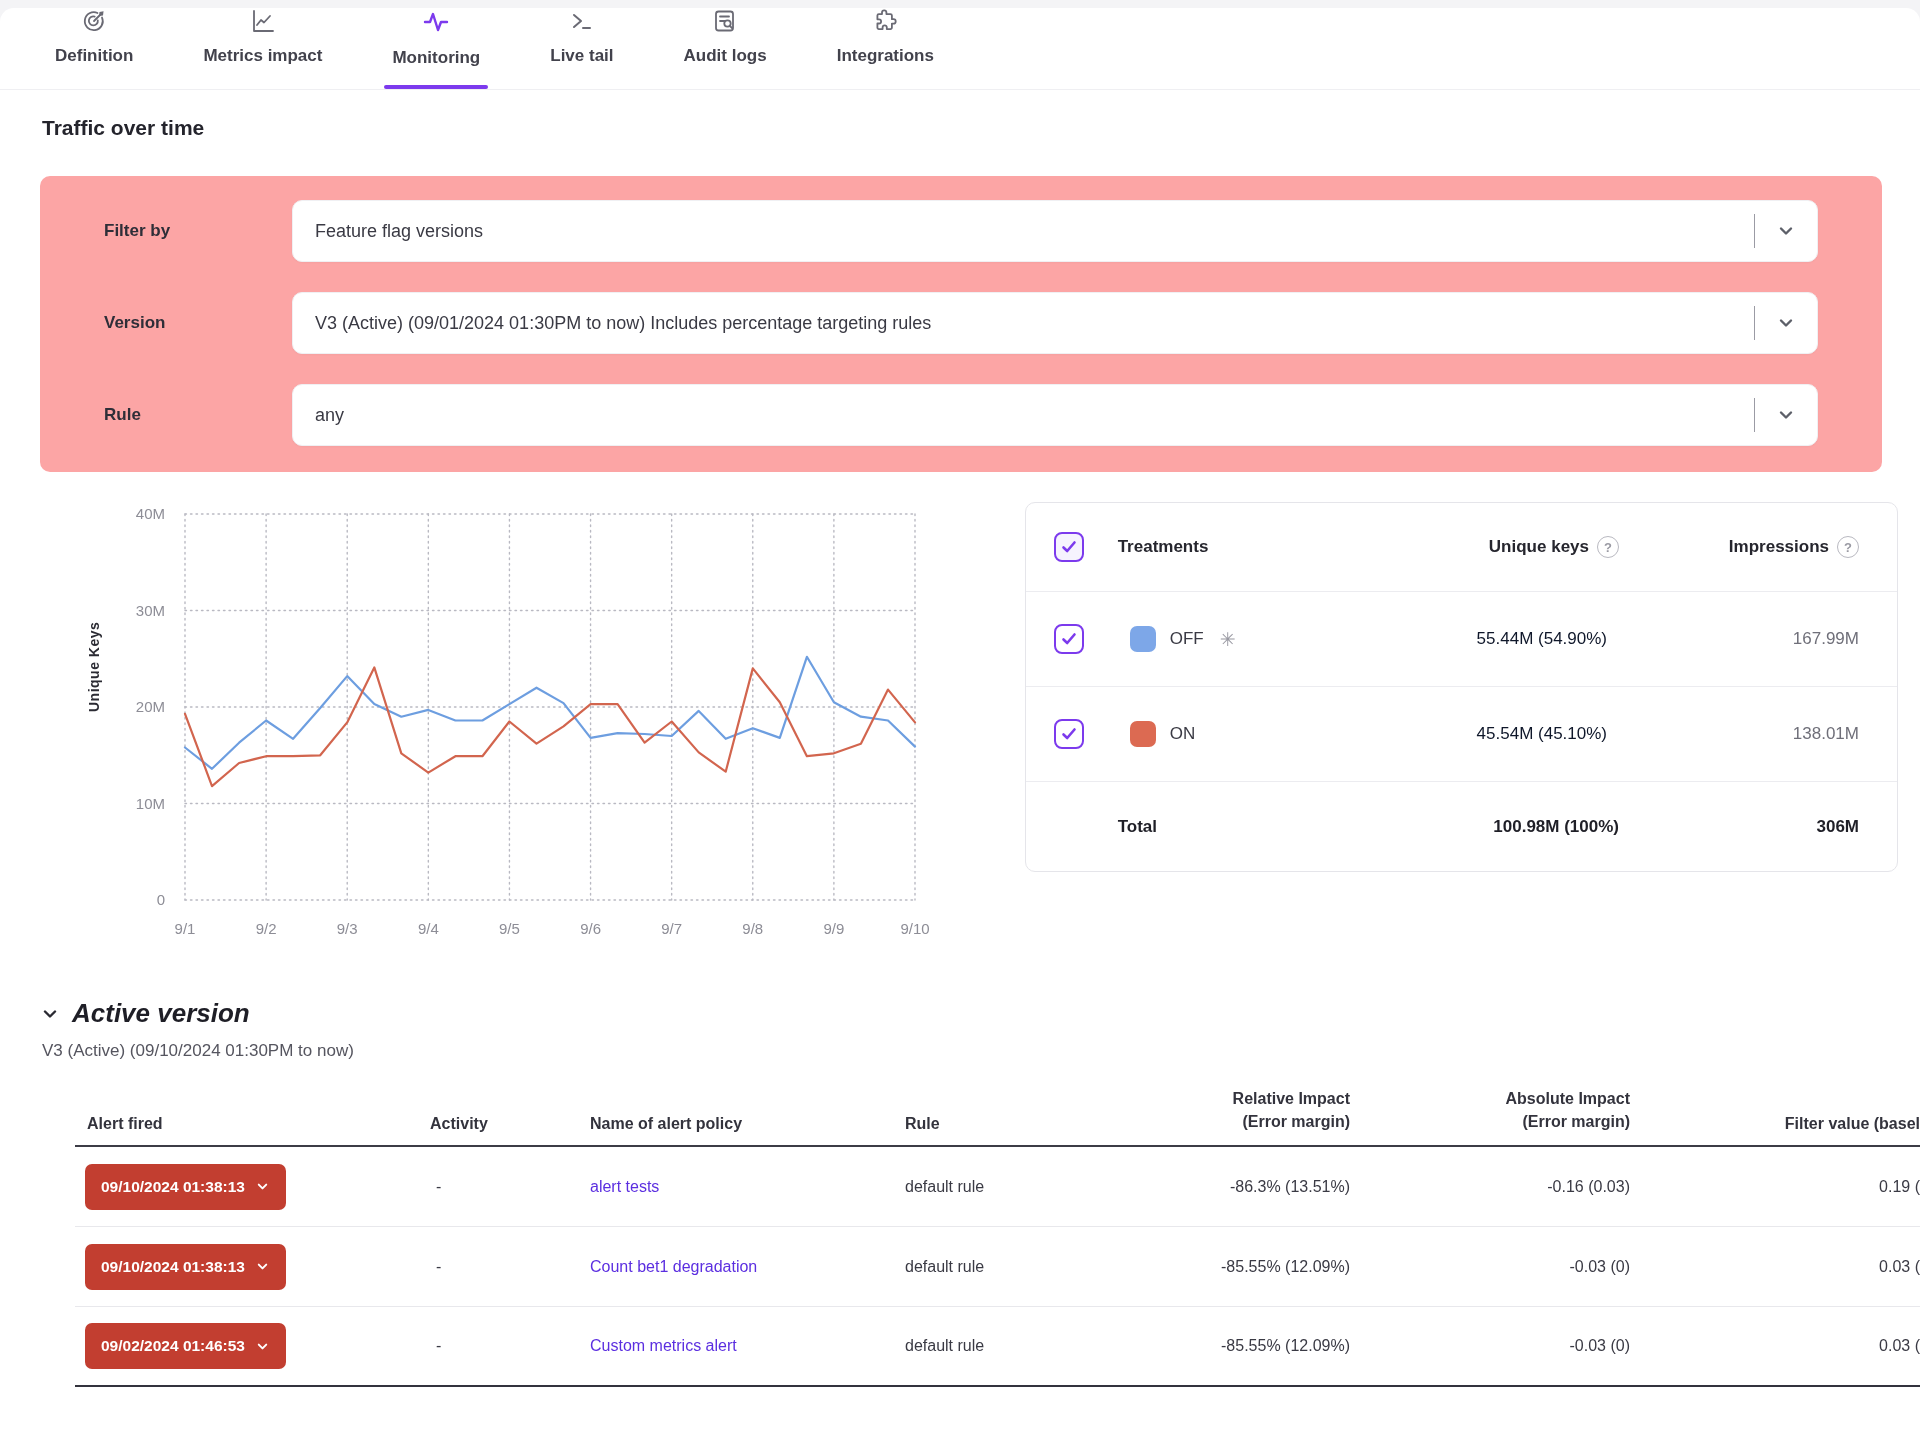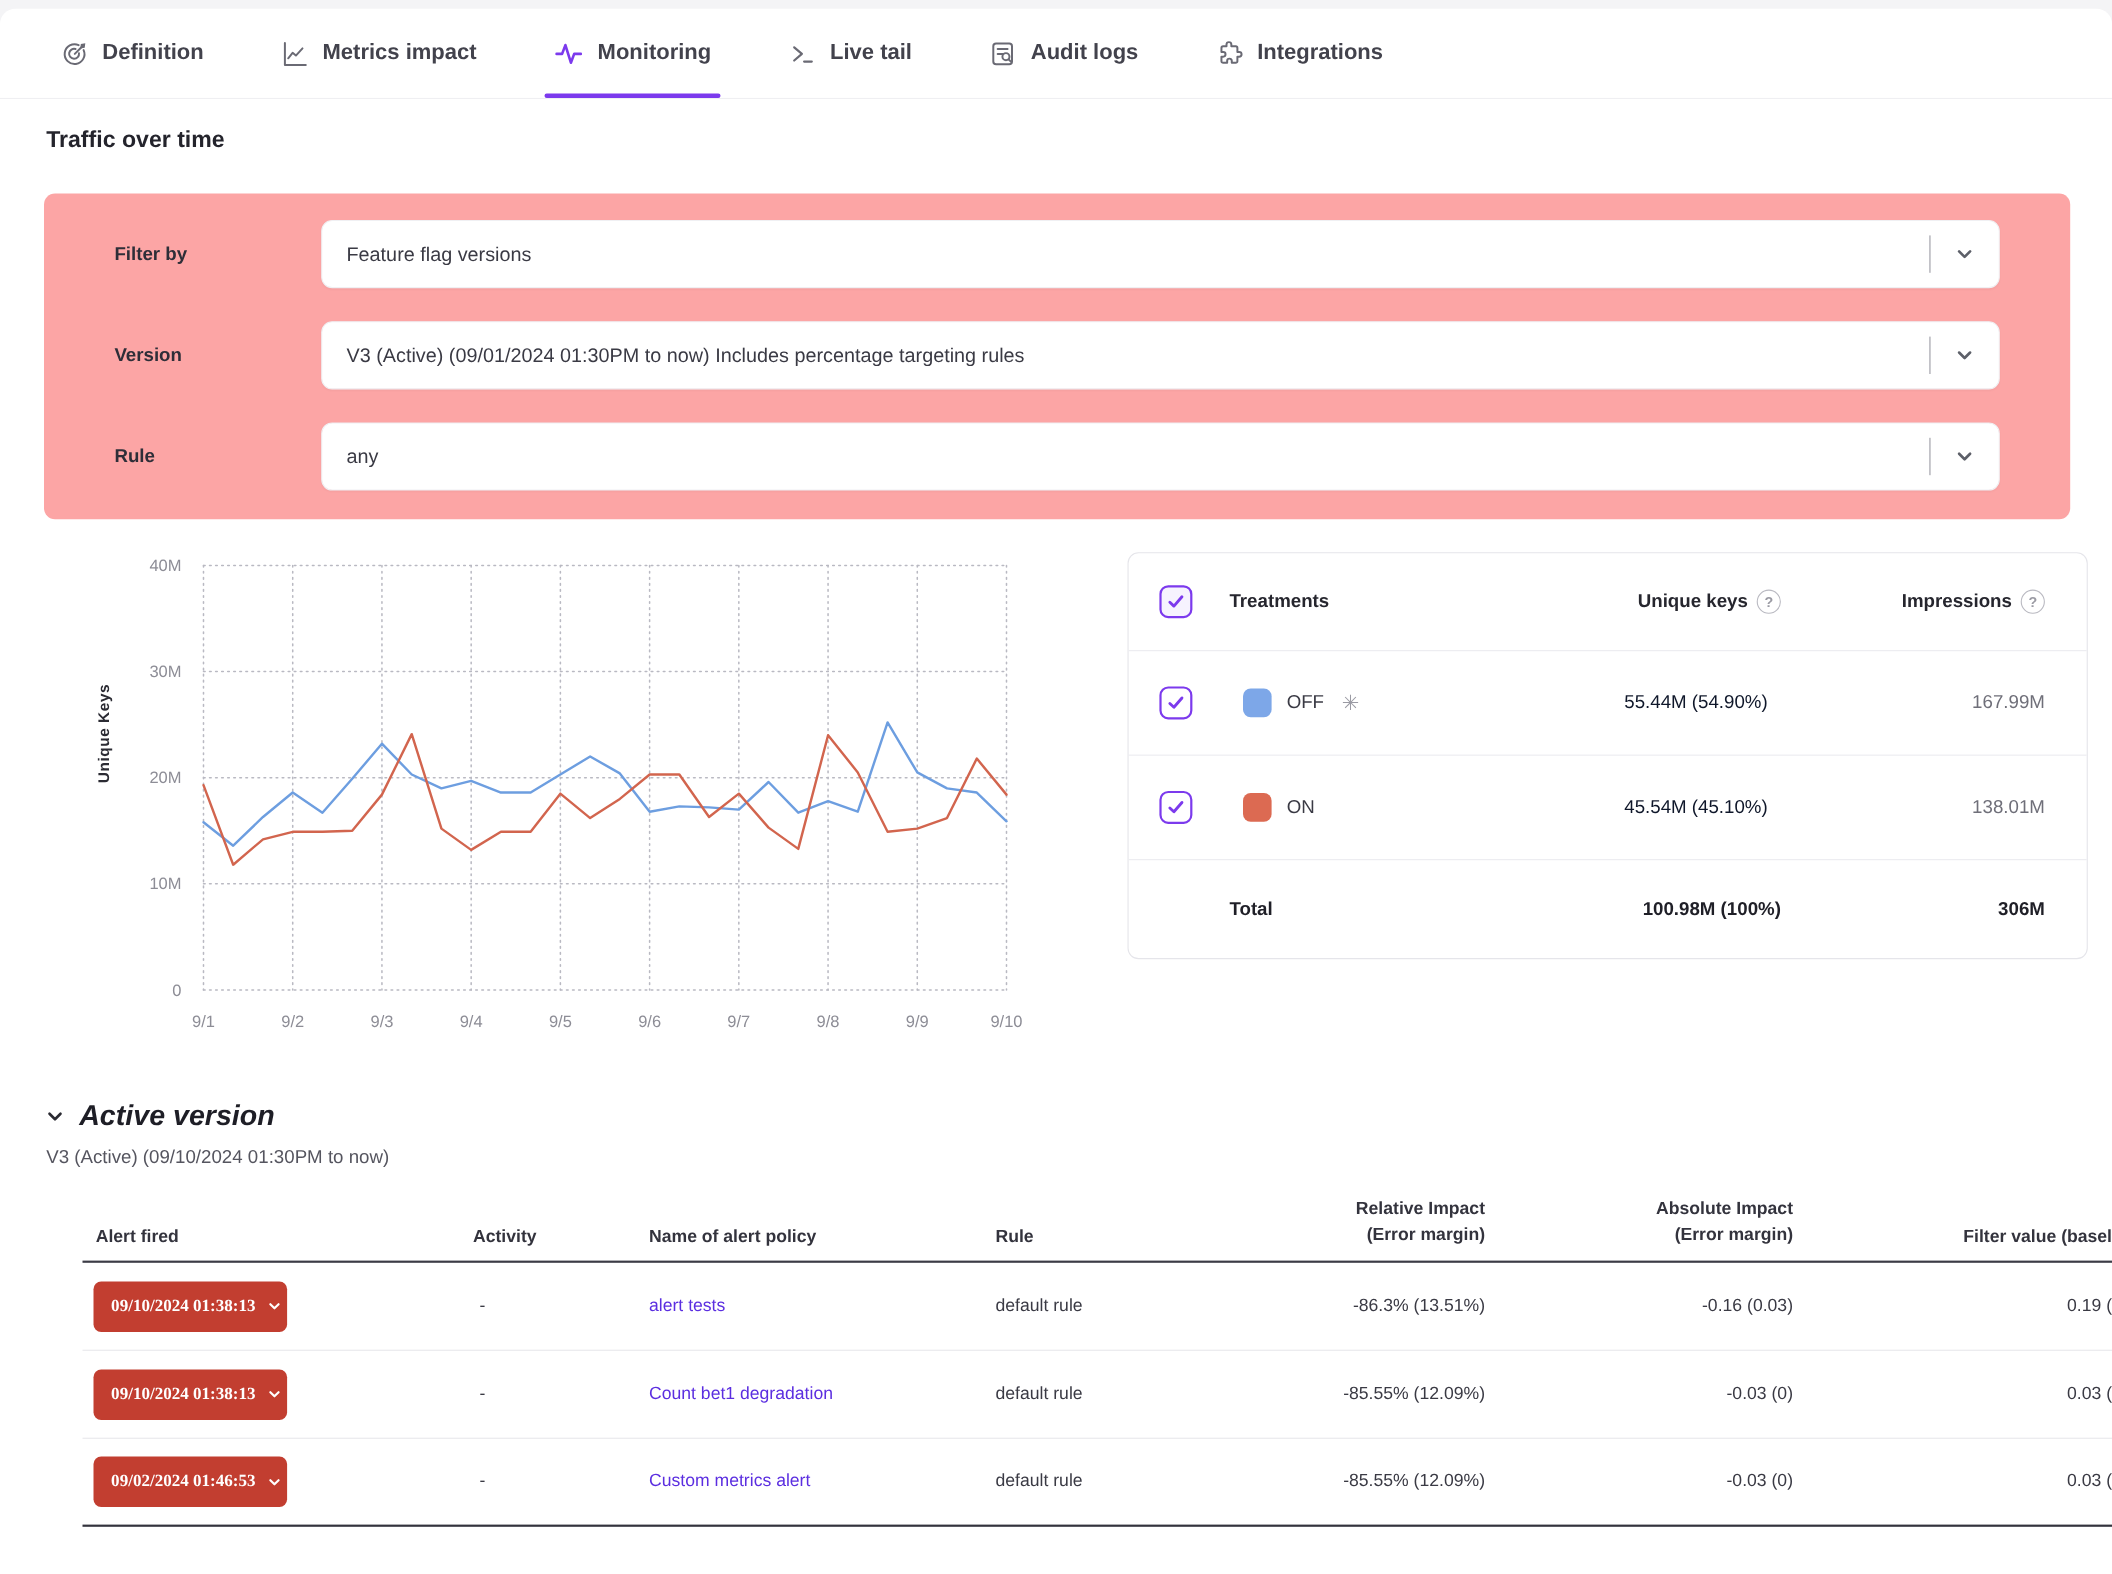--- a/index.html
+++ b/index.html
@@ -5,21 +5,21 @@
   * { margin:0; padding:0; box-sizing:border-box; }
   html,body { width:1920px; height:1431px; overflow:hidden;
     font-family:"Liberation Sans", sans-serif; background:#f4f4f6; }
   .card { position:absolute; top:8px; left:0; width:1920px; height:1423px;
     background:#ffffff; border-radius:14px 14px 0 0; }
 
   
   .tabbar { display:flex; align-items:stretch; height:82px; padding-left:55px;
     border-bottom:1px solid #efeff2; }
   .tab { display:flex; align-items:center; gap:12px; margin-right:70px;
-    font-size:20px; font-weight:700; color:#42424c; cursor:pointer; position:relative; }
+    font-size:17px; font-weight:700; color:#42424c; cursor:pointer; position:relative;flex-direction:column; }
   .tab .ticon { display:flex; color:#6a6a74; }
   .tab.active .ticon { color:#7c3aed; }
   .tab.active::after { content:""; position:absolute; left:-8px; right:-8px; bottom:0;
     height:4px; background:#7c3aed; border-radius:2px; }
 
   
   .section-title { margin:26px 0 0 42px; font-size:21px; font-weight:700; color:#24242c; }
 
   
   .filter-panel { margin:36px 38px 0 40px; background:#fca5a5; border-radius:10px;
@@ -76,22 +76,22 @@
     font-size:16px; color:#3a3a44; }
   .al-row:last-child { border-bottom:2px solid #33333d; }
   .c1 { width:355px; } .c2 { width:160px; } .c3 { width:315px; } .c4 { width:195px; }
   .c5 { width:250px; text-align:right; } .c6 { width:280px; text-align:right; }
   .c7 { width:290px; text-align:right; white-space:nowrap; }
   .al-hdr .c1 { padding-left:12px; }
   .al-row .c1 { padding-left:10px; }
   .al-row .c2 { padding-left:6px; }
   .hdr2 { line-height:1.45; }
   .alert-btn { display:inline-flex; align-items:center; gap:10px; background:#c23e30;
-    color:#ffffff; font-weight:700; font-size:15.5px; padding:14px 4px 14px 16px;
-    border:none; border-radius:7px; cursor:pointer; font-family:Liberation Serif, serif; }
+    color:#ffffff; font-weight:700; font-size:15.5px; padding:14px 16px 14px 16px;
+    border:none; border-radius:7px; cursor:pointer; font-family:Liberation Sans, sans-serif; }
   .alert-btn .bchev { display:flex; color:#fff; }
   a.policy-link { color:#5b2ee0; text-decoration:none; cursor:pointer; }
 
   svg text { font-family:"Liberation Sans", sans-serif; }
 </style>
 </head>
 <body>
 
 <div class="card">
 

